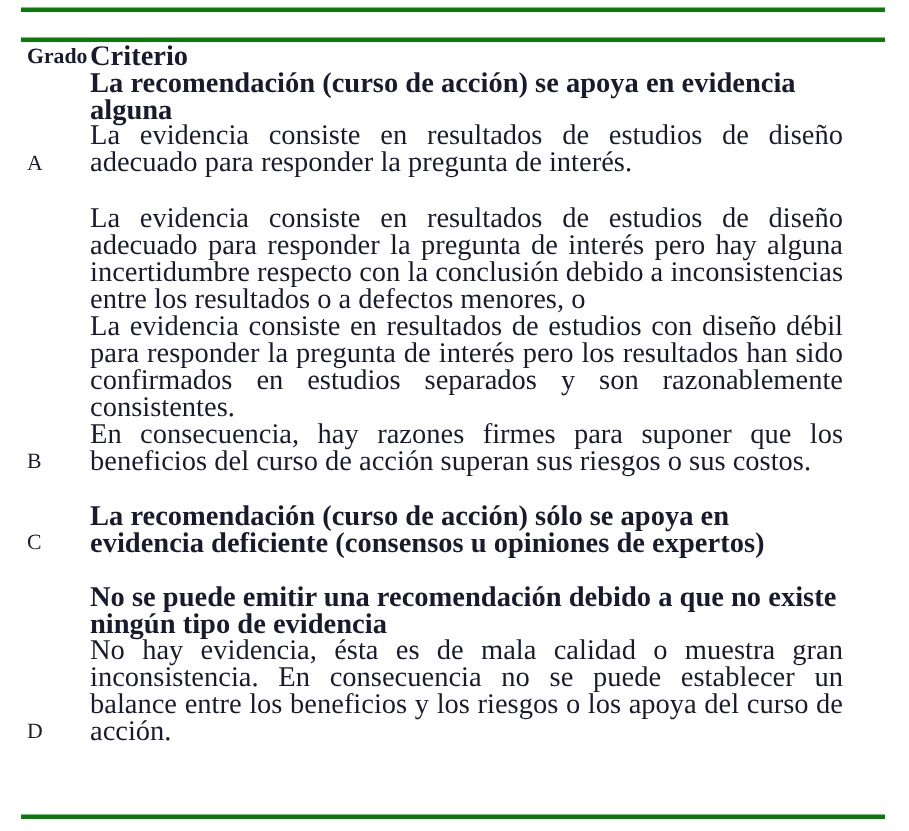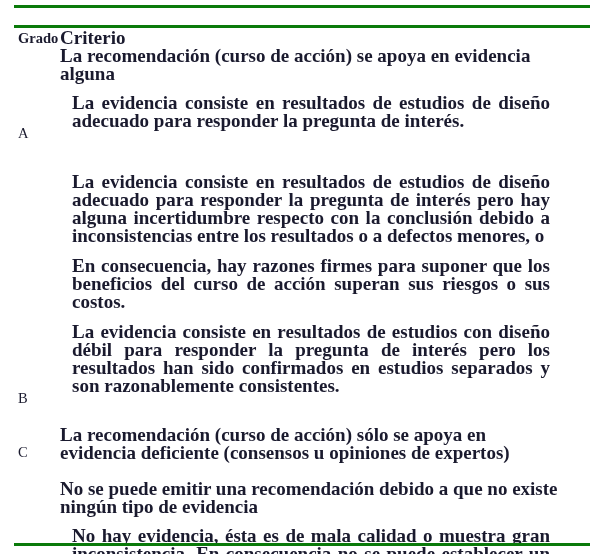--- a/index.html
+++ b/index.html
@@ -91,25 +91,24 @@
     line-height: 18px;
   }
 
   .crit-head {
     font-weight: bold;
     line-height: 17.5px;
     text-align: left;
     margin: 0;
   }
   .crit-p {
-    margin: 12px;
+    margin: 0;
     text-align: justify;
     text-justify: inter-word;
     line-height: 18px;
-    font-weight: bold;
   }
 
   .block-gap { height: 19px; }
 </style>
 </head>
 <body>
 
 <div class="table-wrap">
 
   <div class="rule rule-top"></div>
@@ -131,22 +130,22 @@
         <p class="crit-p">La evidencia consiste en resultados de estudios de diseño adecuado para responder la pregunta de interés.</p>
       </div>
     </div>
 
     <div class="block-gap"></div>
 
     <div class="row">
       <div class="col-grade grade-letter">B</div>
       <div class="col-crit">
         <p class="crit-p">La evidencia consiste en resultados de estudios de diseño adecuado para responder la pregunta de interés pero hay alguna incertidumbre respecto con la conclusión debido a inconsistencias entre los resultados o a defectos menores, o</p>
+        <p class="crit-p">La evidencia consiste en resultados de estudios con diseño débil para responder la pregunta de interés pero los resultados han sido confirmados en estudios separados y son razonablemente consistentes.</p>
         <p class="crit-p">En consecuencia, hay razones firmes para suponer que los beneficios del curso de acción superan sus riesgos o sus costos.</p>
-        <p class="crit-p">La evidencia consiste en resultados de estudios con diseño débil para responder la pregunta de interés pero los resultados han sido confirmados en estudios separados y son razonablemente consistentes.</p>
       </div>
     </div>
 
     <div class="block-gap"></div>
 
     <div class="row">
       <div class="col-grade grade-letter">C</div>
       <div class="col-crit">
         <p class="crit-head">La recomendación (curso de acción) sólo se apoya en evidencia deficiente (consensos u opiniones de expertos)</p>
       </div>

